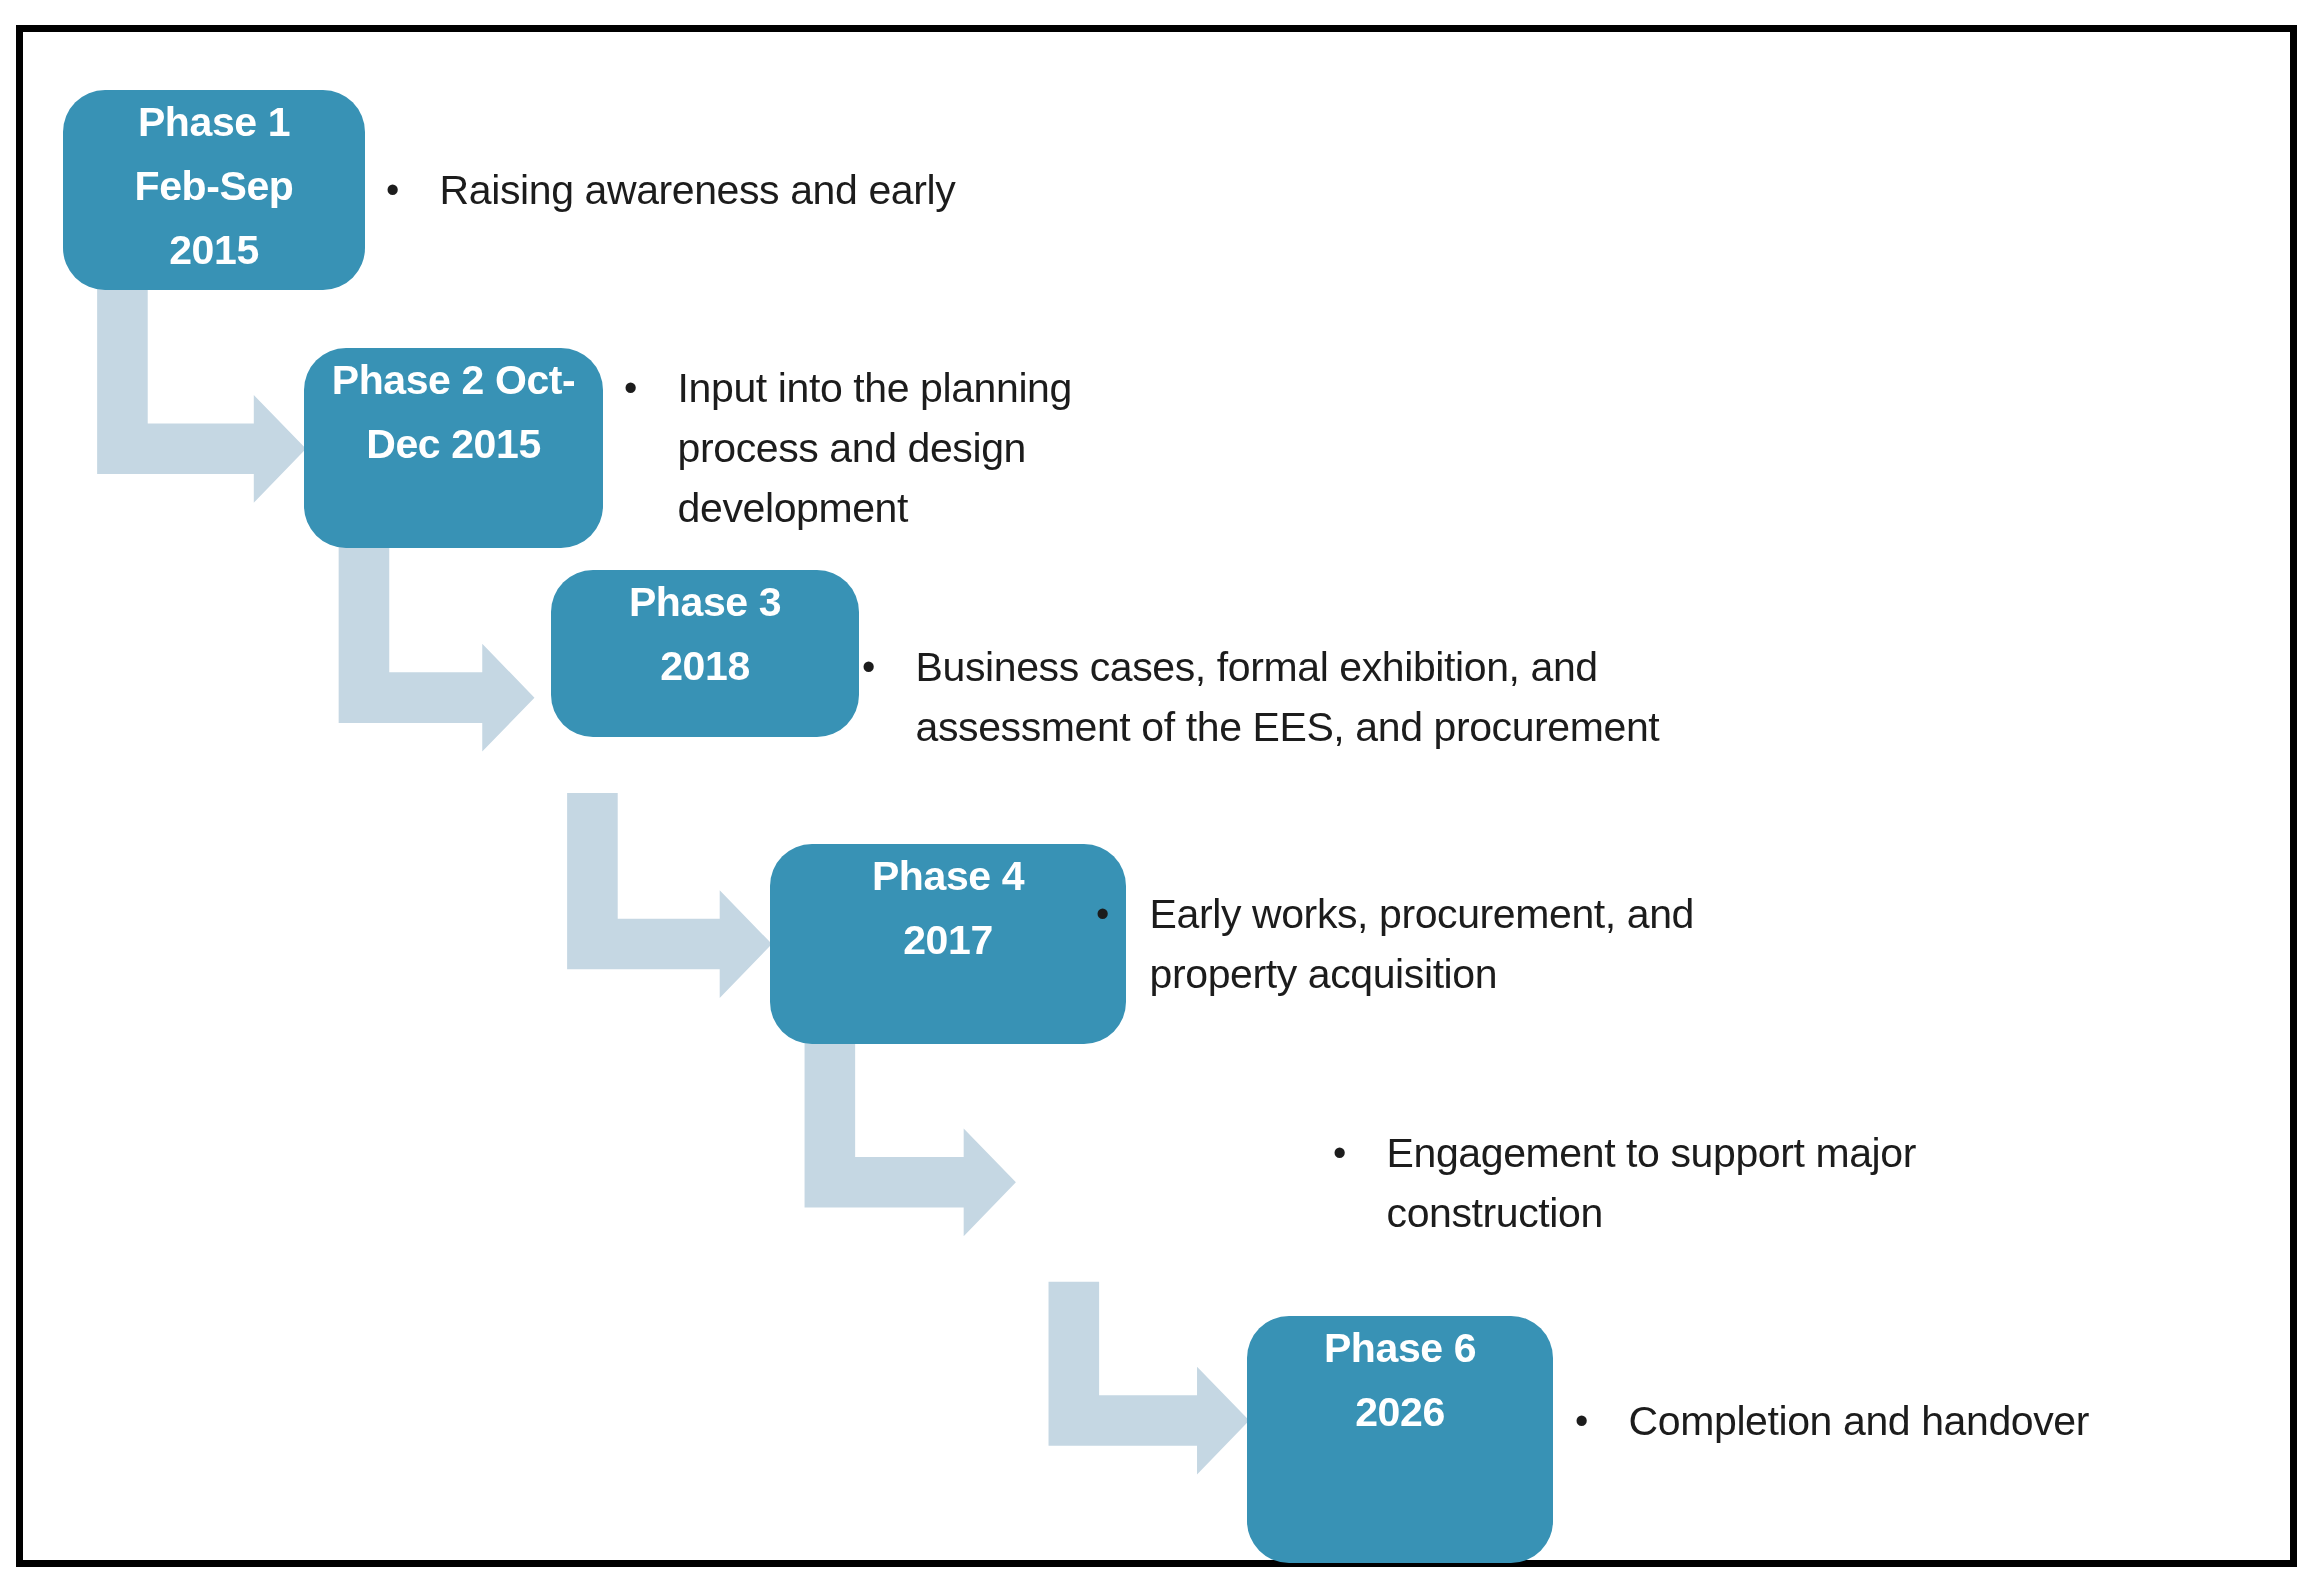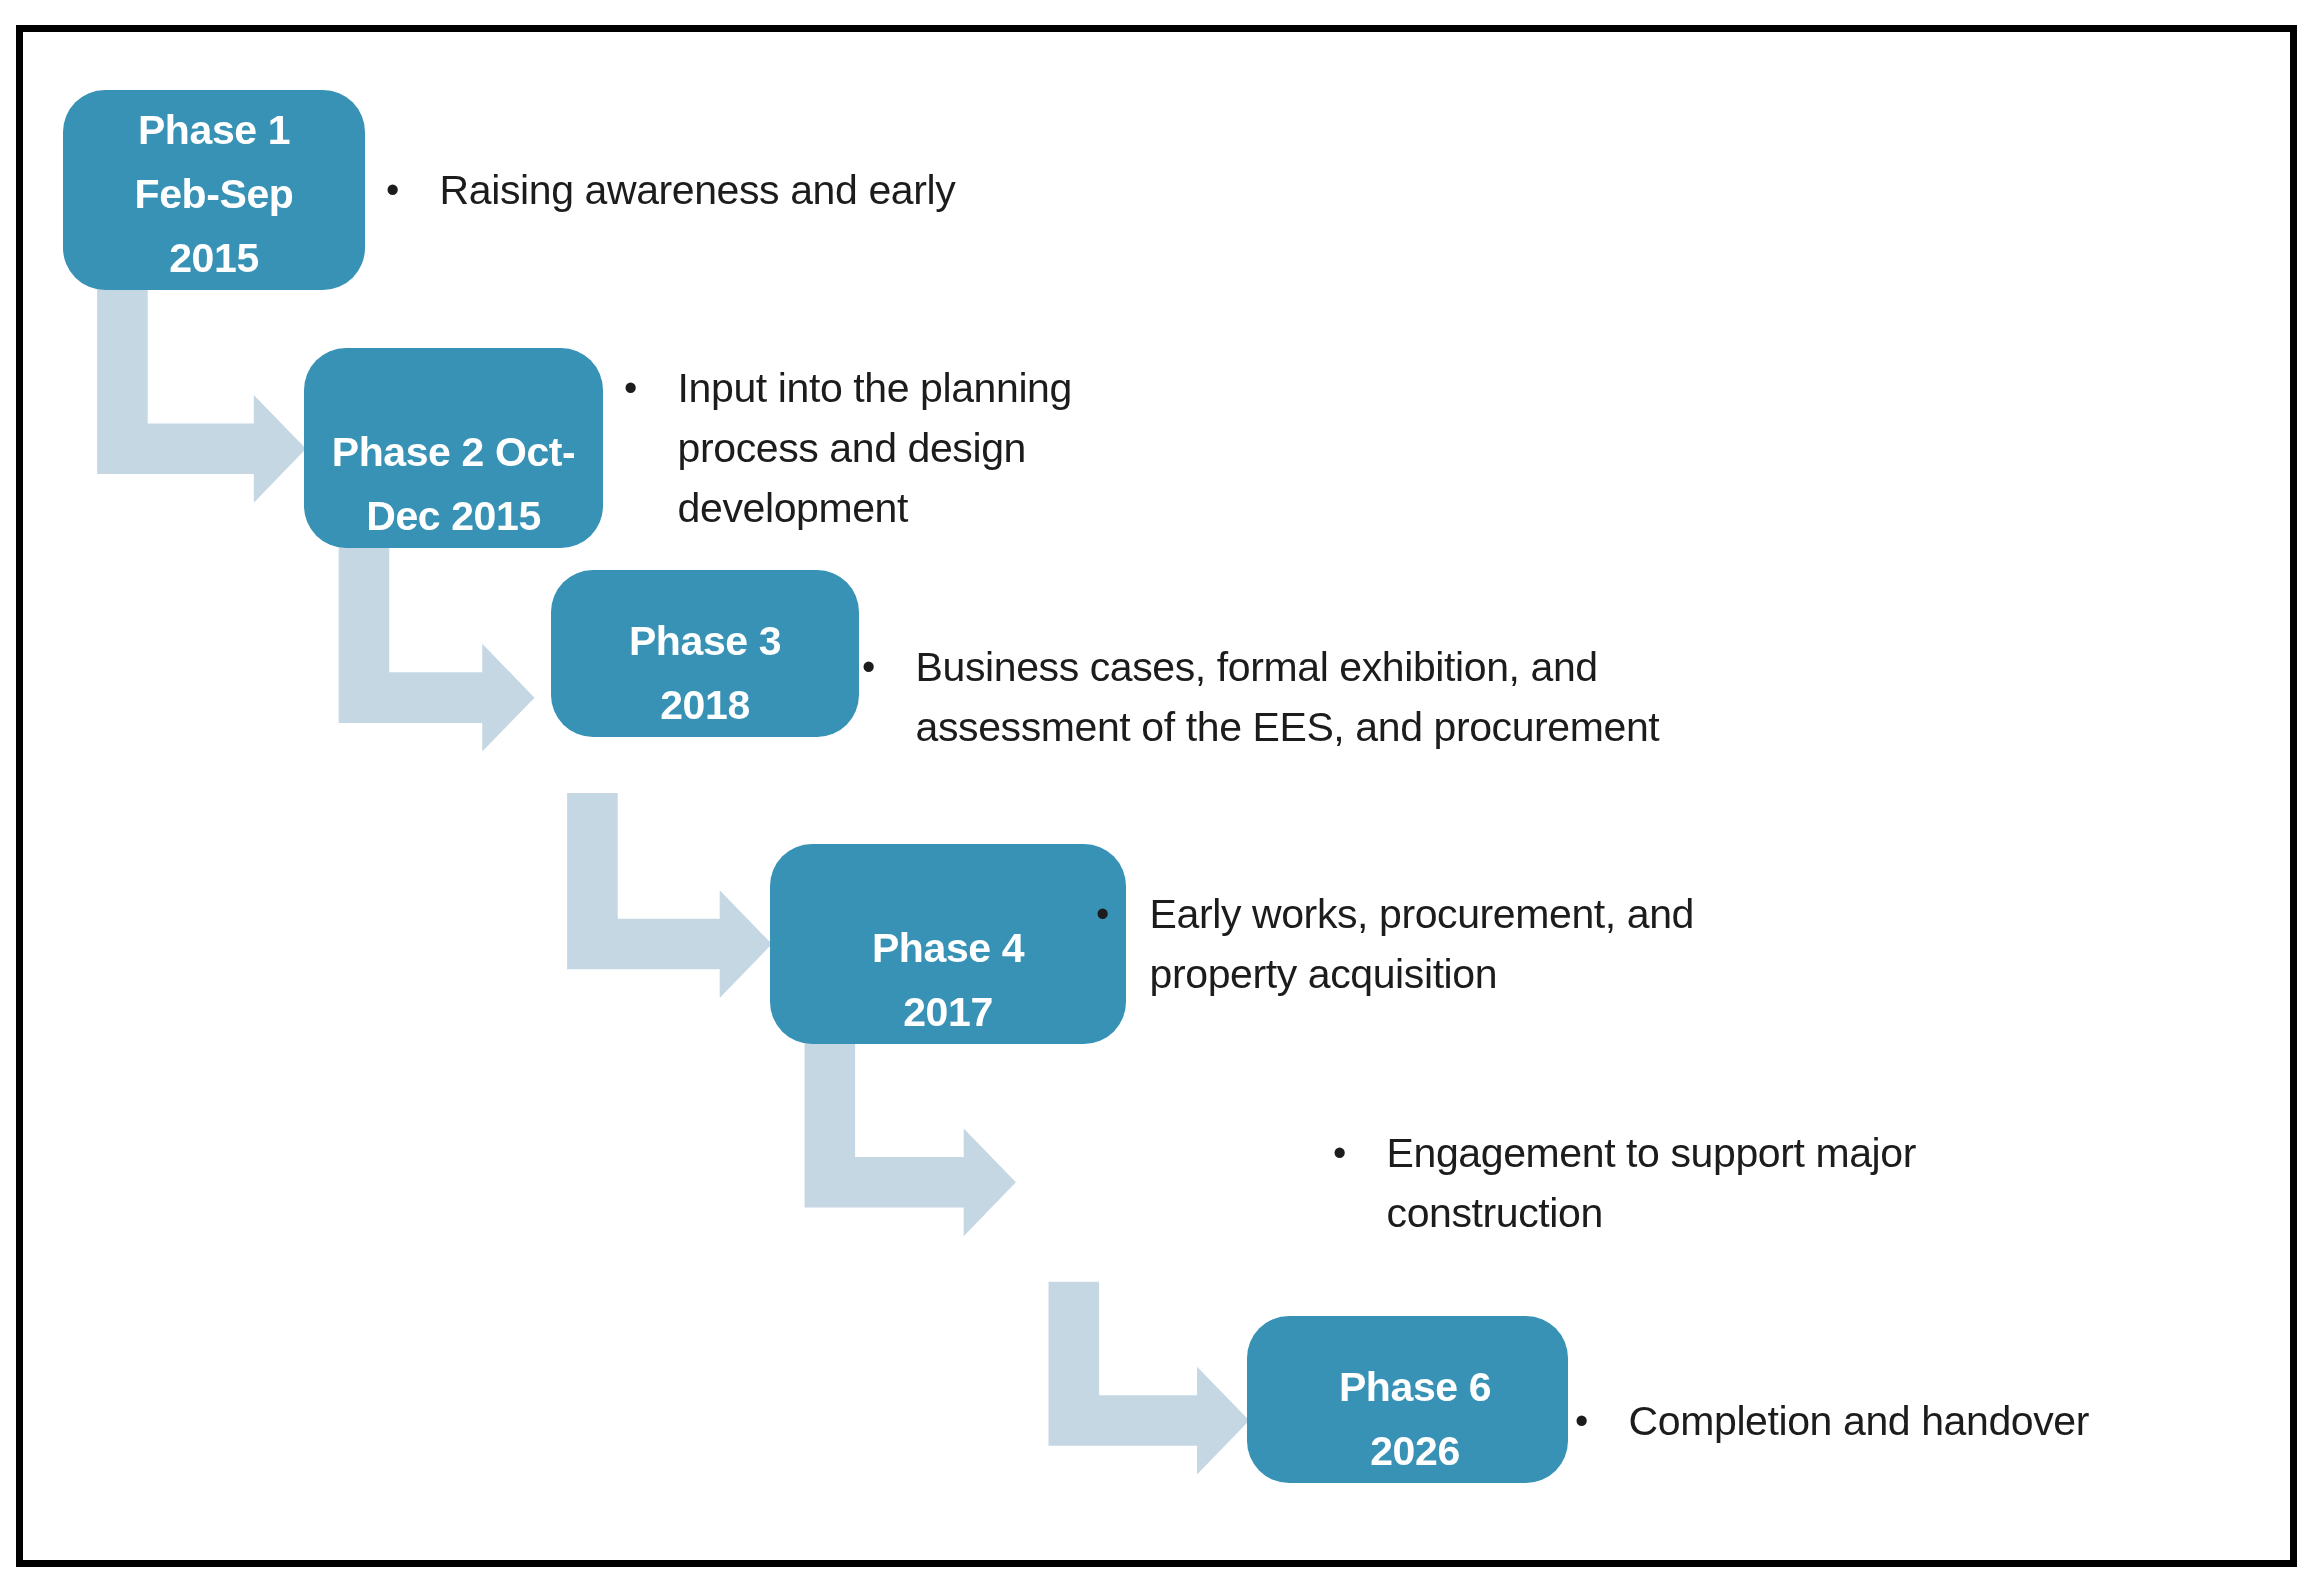--- a/index.html
+++ b/index.html
@@ -23,21 +23,21 @@
     left: 0; top: 0;
     width: 2319px; height: 1596px;
     pointer-events: none;
   }
   .arrows polygon { fill: var(--arrow, #c5d7e3); }
   .phase-box {
     position: absolute;
     background: var(--box, #3892b5);
     border-radius: 42px;
     display: flex;
-    align-items: flex-end;
+    align-items: flex-start;
     justify-content: center;
   }
   .phase-label {
     color: var(--label, #ffffff);
     font-weight: bold;
     font-size: 41px;
     line-height: 64px;
     text-align: center;
     letter-spacing: -0.4px;
   }
@@ -65,21 +65,21 @@
     letter-spacing: -0.4px;
     margin-left: 24px;
   }
 
   
   #box-0 { left: 63px;   top: 90px;  width: 302px; height: 200px; }
   #box-1 { left: 304px;  top: 348px;  width: 299px; height: 200px; }
   #box-2 { left: 533px;  top: 570px;  width: 308px; height: 167px; margin-left: 18px; }
   #box-3 { left: 770px;  top: 844px; width: 356px; height: 200px; }
   #box-4 { left: 1014px; top: 1079px; width: 298px; height: 207px; }
-  #box-5 { left: 1247px; top: 1316px; width: 306px; height: 167px; padding-left: 15px; }
+  #box-5 { left: 1247px; top: 1316px; width: 306px; height: 247px; }
 
   #bullet-0 { left: 386px;  top: 90px;  height: 200px; }
   #bullet-1 { left: 624px;  top: 348px;  height: 200px; }
   #bullet-2 { left: 862px; top: 597px;  height: 200px; }
   #bullet-3 { left: 1096px; top: 844px; height: 200px; }
   #bullet-4 { left: 1333px; top: 1079px; height: 207px; }
   #bullet-5 { left: 1575px; top: 1316px; height: 209px; }
 </style>
 </head>
 <body>

